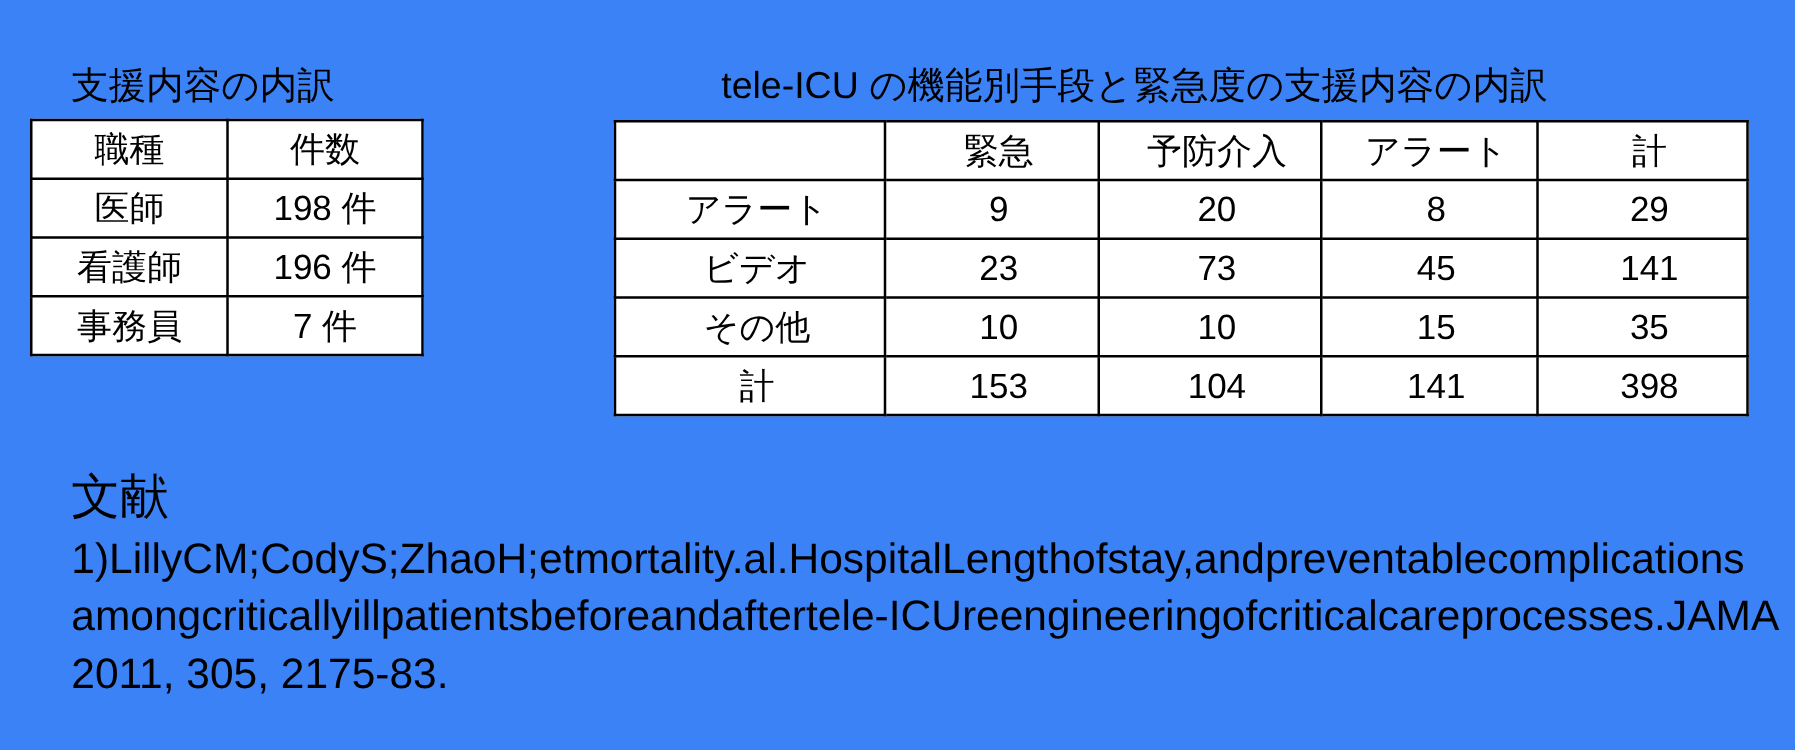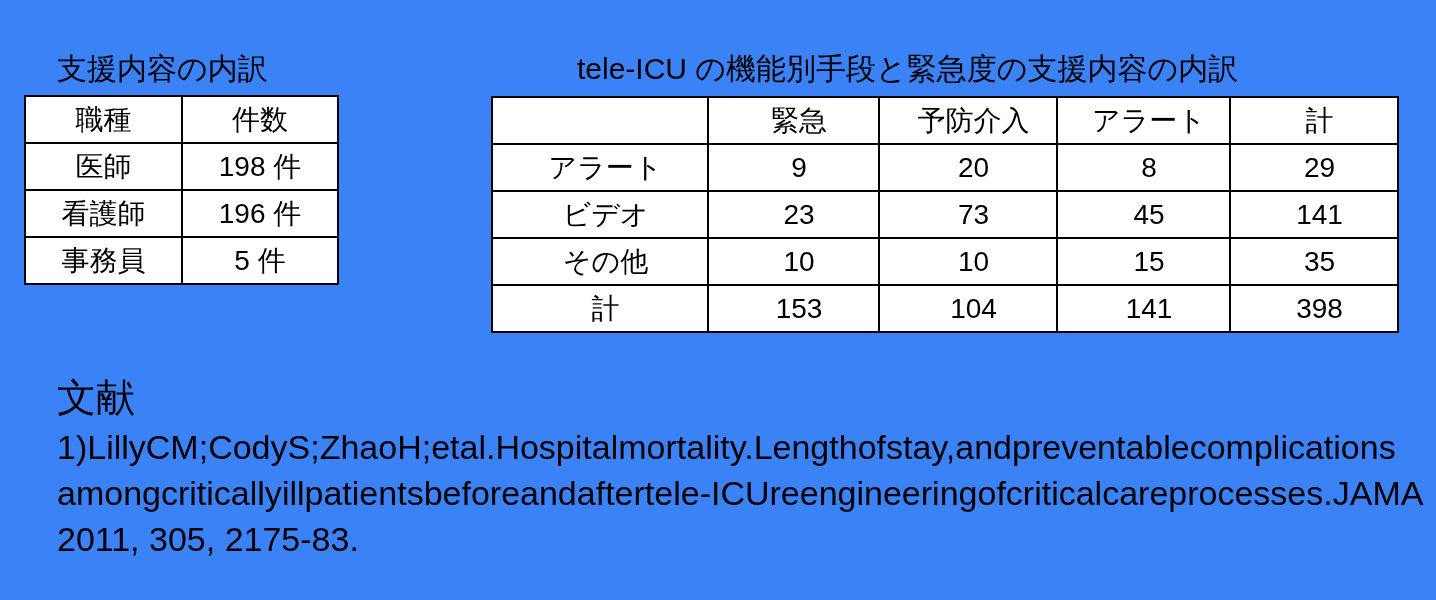--- a/index.html
+++ b/index.html
@@ -107,21 +107,21 @@
       <tr>
         <td>医師</td>
         <td>198 件</td>
       </tr>
       <tr>
         <td>看護師</td>
         <td>196 件</td>
       </tr>
       <tr>
         <td>事務員</td>
-        <td>5 件</td>
+        <td>7 件</td>
       </tr>
     </tbody>
   </table>
 
   <div id="right-title" class="block-title">tele-ICU の機能別手段と緊急度の支援内容の内訳</div>
 
   <table id="right-table">
     <colgroup>
       <col style="width:216px">
         <col style="width:171px">
@@ -171,22 +171,22 @@
   </table>
 
   <div id="ref-heading">文献</div>
 
   <div id="ref-lines">
     <div class="ref-line justify-line">
         <span>1)Lilly</span>
         <span>CM;Cody</span>
         <span>S;Zhao</span>
         <span>H;et</span>
+        <span>mortality.</span>
         <span>al.Hospital</span>
-        <span>mortality.</span>
         <span>Length</span>
         <span>of</span>
         <span>stay,</span>
         <span>and</span>
         <span>preventable</span>
         <span>complications</span>
       </div>
     <div class="ref-line justify-line">
         <span>among</span>
         <span>critically</span>

